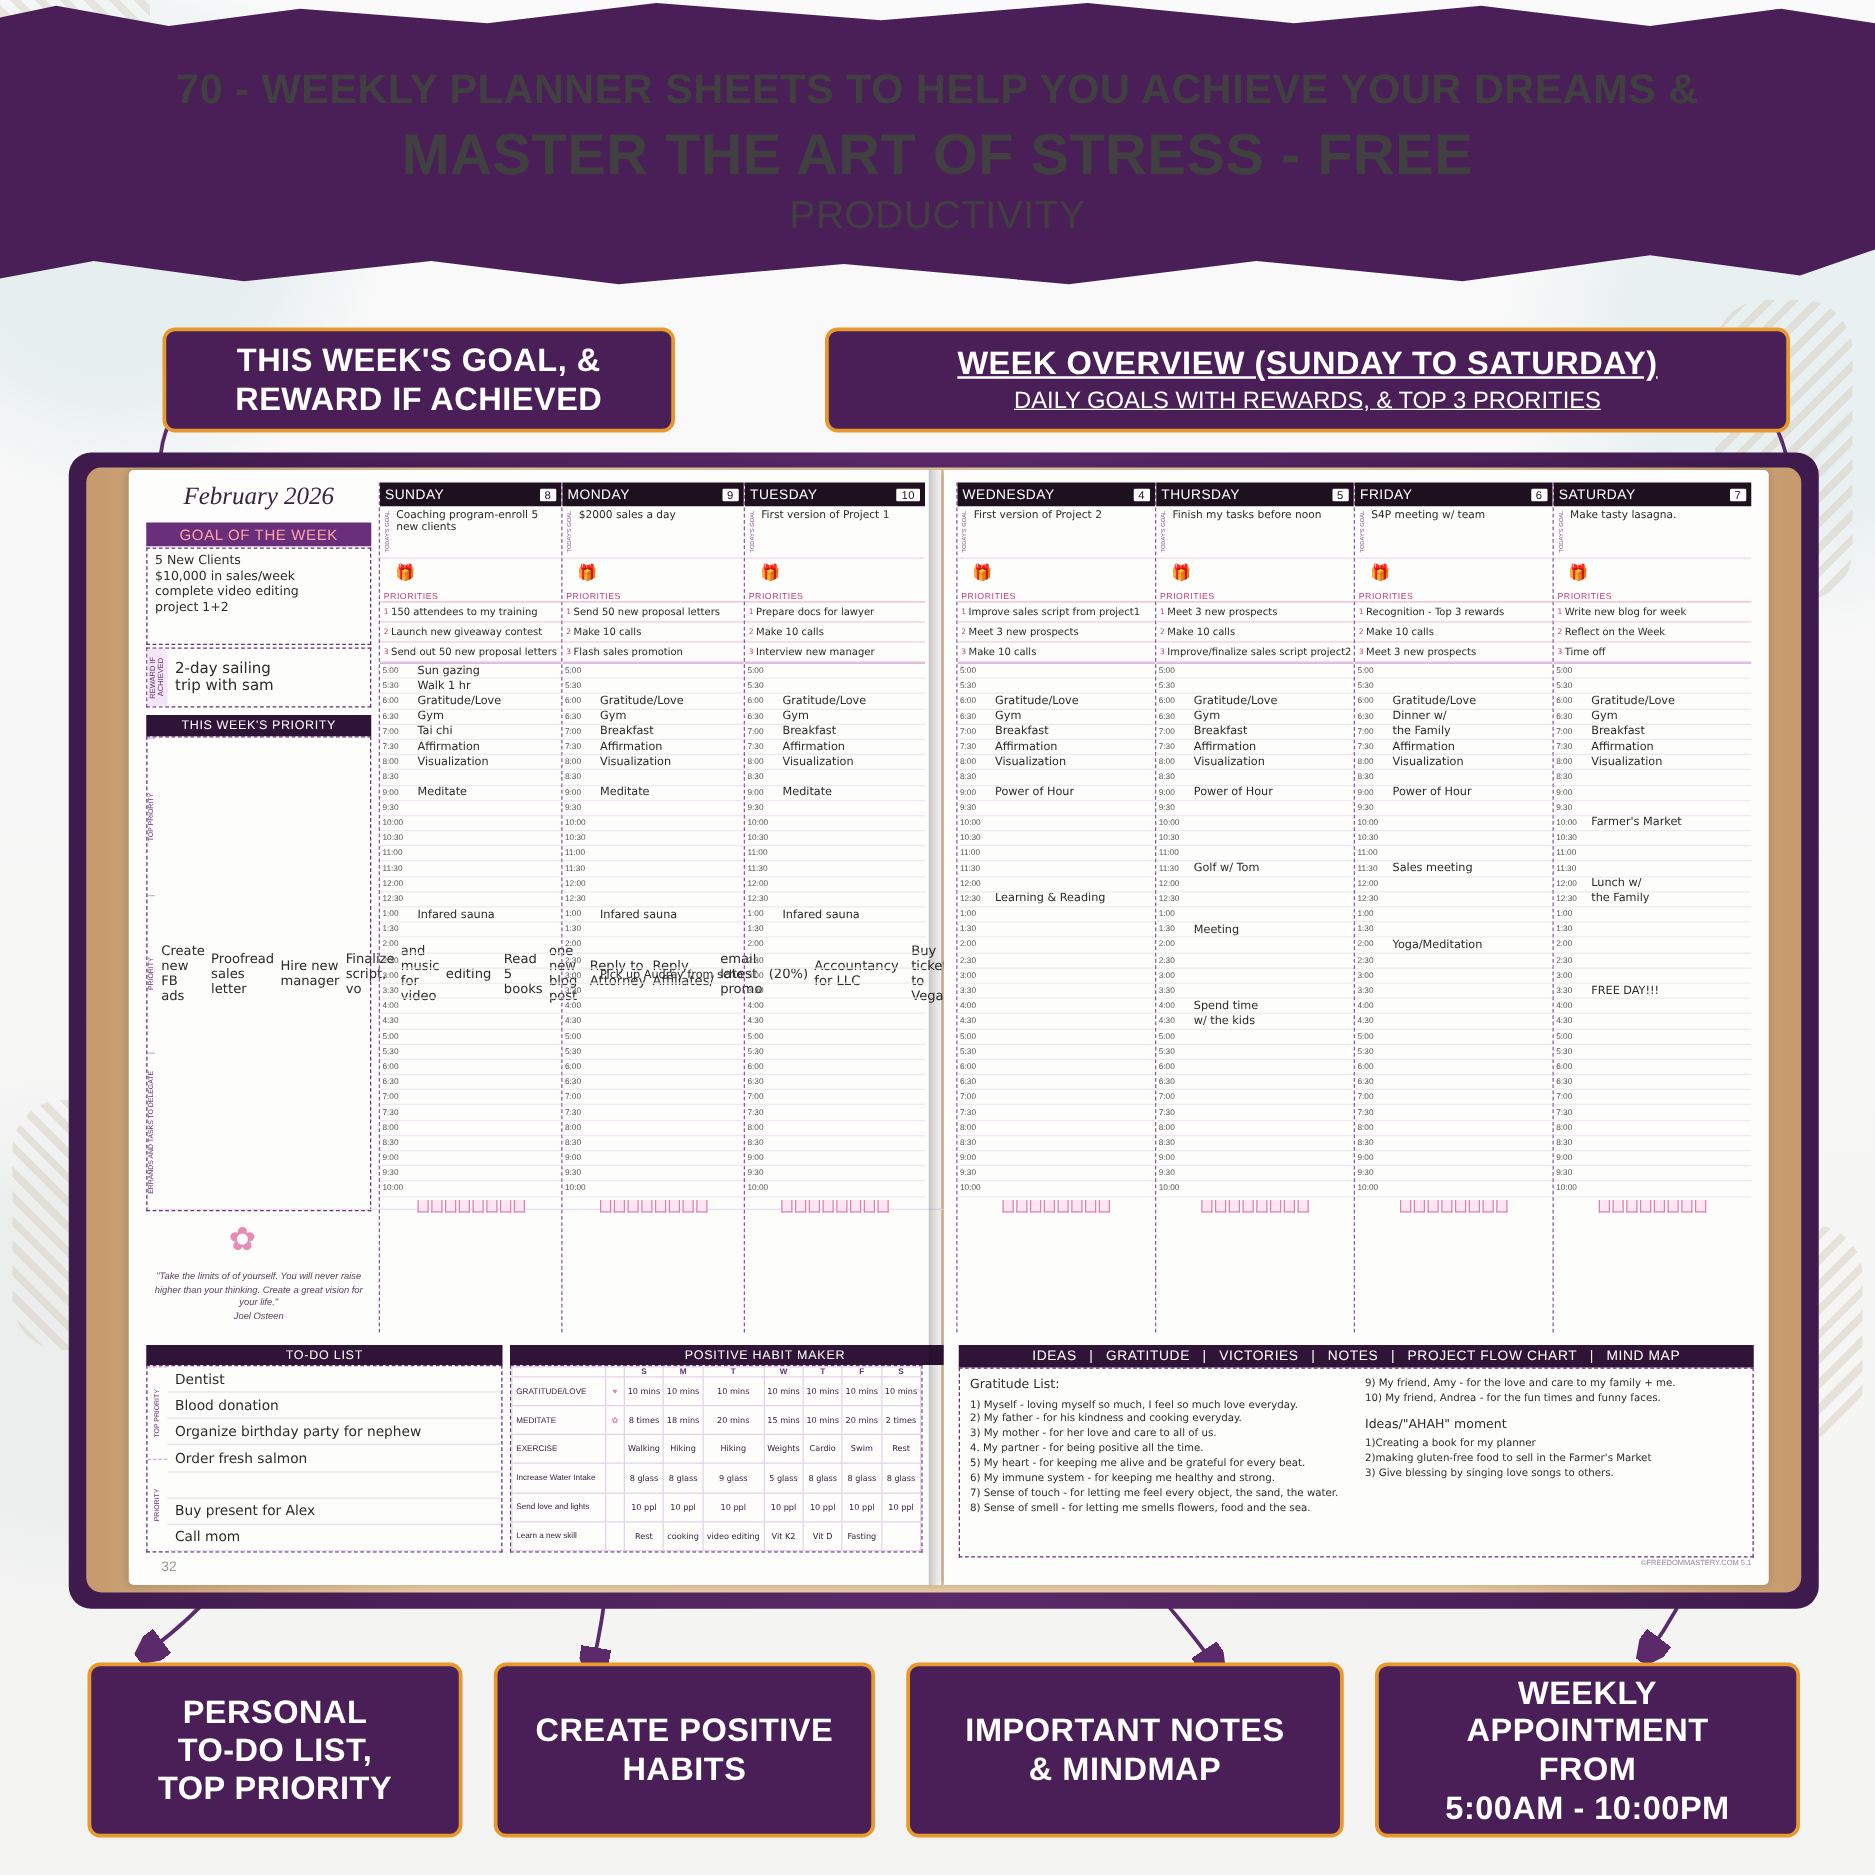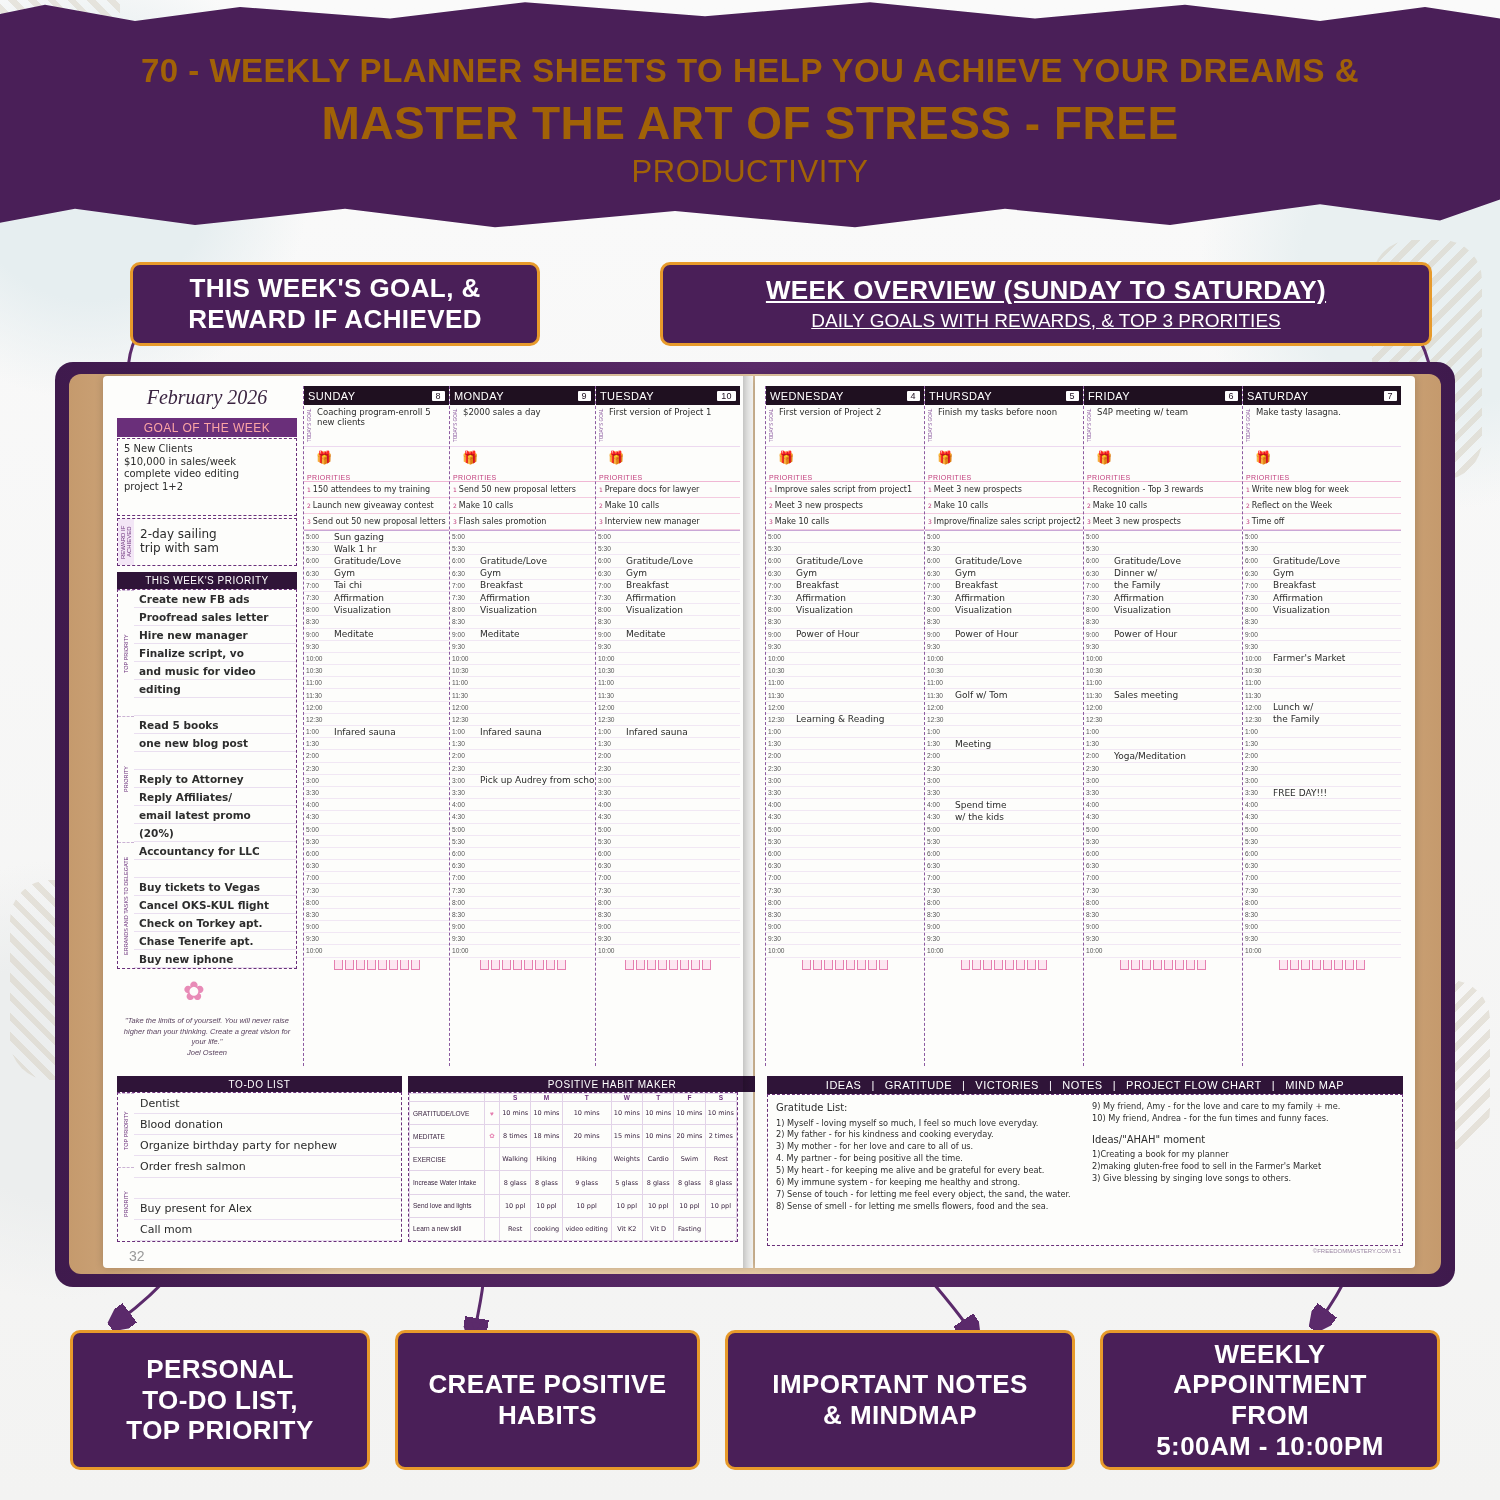--- a/index.html
+++ b/index.html
@@ -24,21 +24,21 @@
      repeating-linear-gradient(45deg,#d6cfc0 0 6px,transparent 6px 14px);border-radius:40px;}
   .deco.d4{right:10px;top:980px;width:90px;height:170px;background:
      repeating-linear-gradient(135deg,#d6cfc0 0 6px,transparent 6px 14px);border-radius:40px;}
 
   
   .banner{position:absolute;left:0;top:0;width:1500px;height:232px;
      background:#4a1f58;
      -webkit-mask-image:radial-gradient(120% 120% at 50% 50%, #000 72%, transparent 100%);
      mask-image:radial-gradient(120% 120% at 50% 50%, #000 72%, transparent 100%);
      clip-path:polygon(0 6%,3% 2%,9% 9%,16% 3%,26% 8%,35% 1%,47% 7%,58% 1%,69% 8%,79% 2%,88% 9%,95% 3%,100% 8%,100% 86%,96% 95%,88% 88%,78% 97%,67% 90%,57% 98%,45% 91%,33% 98%,23% 90%,13% 97%,5% 90%,0 96%);}
-  .banner-text{position:absolute;left:0;top:52px;width:1500px;text-align:center;color:#a16207;}
+  .banner-text{position:absolute;left:0;top:52px;width:1500px;text-align:center;color:#404040;}
   .bl1{font-size:33px;letter-spacing:.5px;font-weight:bold;}
   .bl2{font-size:46px;font-weight:bold;margin-top:6px;letter-spacing:.5px;}
   .bl3{font-size:31px;margin-top:4px;letter-spacing:.5px;}
 
   
   .callout{position:absolute;background:#4a1f58;border:3px solid #e79a2b;border-radius:10px;
      color:#fff;text-align:center;display:flex;flex-direction:column;justify-content:center;
      padding:10px 16px;box-sizing:border-box;}
   .callout .big{font-size:26px;font-weight:bold;line-height:1.18;letter-spacing:.4px;}
   .callout .small{font-size:19px;line-height:1.2;margin-top:4px;}
@@ -83,21 +83,21 @@
   .rewardbox .tab{width:16px;background:#f3e6f6;color:#6a2f7a;font-size:6px;
      writing-mode:vertical-rl;transform:rotate(180deg);display:flex;align-items:center;justify-content:center;text-align:center;}
   .rewardbox .val{flex:1;padding:8px 6px;font-size:12px;line-height:1.2;}
   .prioheader{position:absolute;left:14px;top:196px;width:180px;height:17px;background:#2f1438;color:#fff;
      font-size:10px;display:flex;align-items:center;justify-content:center;letter-spacing:.5px;}
   .priobox{position:absolute;left:14px;top:213px;width:180px;height:380px;border:1px dashed #6a2f7a;
      box-sizing:border-box;display:flex;}
   .priobox .tabs{width:16px;display:flex;flex-direction:column;}
   .priobox .tabs div{flex:1;font-size:5.5px;color:#6a2f7a;writing-mode:vertical-rl;transform:rotate(180deg);
      display:flex;align-items:center;justify-content:center;text-align:center;border-bottom:1px dashed #cbb3d4;}
-  .priolines{flex:1;display:flex;flex-direction:column;font-weight:bold;}
+  .priolines{flex:1;display:flex;}
   .priolines .ln{flex:1;border-bottom:1px solid #eadff0;font-size:10.5px;padding-left:5px;
      display:flex;align-items:center;color:#2d2d2d;}
   .flower{position:absolute;left:80px;top:600px;font-size:26px;color:#e88bb7;}
   .quote{position:absolute;left:18px;top:640px;width:172px;text-align:center;font-size:7.5px;
      line-height:1.4;color:#5b4460;font-style:italic;}
 
   .todohdr{position:absolute;left:14px;top:700px;width:285px;height:16px;background:#2f1438;color:#fff;
      font-size:10px;display:flex;align-items:center;justify-content:center;letter-spacing:.6px;}
   .todobox{position:absolute;left:14px;top:716px;width:285px;height:150px;border:1px dashed #6a2f7a;
      box-sizing:border-box;display:flex;}
@@ -109,21 +109,21 @@
 
   .habhdr{position:absolute;left:305px;top:700px;width:330px;height:16px;background:#2f1438;color:#fff;
      font-size:10px;display:flex;align-items:center;justify-content:center;letter-spacing:.6px;padding-left:39px;}
   .habbox{position:absolute;left:305px;top:716px;width:330px;height:150px;border:1px dashed #6a2f7a;
      box-sizing:border-box;}
   table.hab{width:100%;height:100%;border-collapse:collapse;font-size:6.5px;}
   table.hab td,table.hab th{border:1px solid #e2d3e8;text-align:center;color:#3a2340;padding:0 1px;}
   table.hab td.lbl{text-align:left;font-size:6.5px;padding-left:3px;width:70px;}
   table.hab th{font-size:6.5px;color:#6a2f7a;}
 
-  .pagenum{position:absolute;left:16px;top:872px;font-size:14px;color:#999;padding-left:10px;}
+  .pagenum{position:absolute;left:16px;top:872px;font-size:11px;color:#999;padding-left:10px;}
 
   
   .days-left{position:absolute;left:200px;top:10px;width:437px;height:680px;}
   .daycol{position:absolute;top:0;height:680px;border-left:1px dashed #8c5ba0;box-sizing:border-box;}
   .dayhdr{height:19px;background:#1f1020;color:#fff;font-size:11px;display:flex;align-items:center;
      justify-content:space-between;padding:0 4px;box-sizing:border-box;letter-spacing:.4px;}
   .dayhdr .num{background:#fff;color:#1f1020;font-size:9px;padding:0 4px;border-radius:1px;}
   .goalrow{height:42px;border-bottom:1px solid #edd9f0;box-sizing:border-box;display:flex;}
   .goalrow .vtab{width:11px;font-size:4.6px;color:#8c5ba0;writing-mode:vertical-rl;transform:rotate(180deg);
      display:flex;align-items:center;justify-content:center;text-align:center;}

